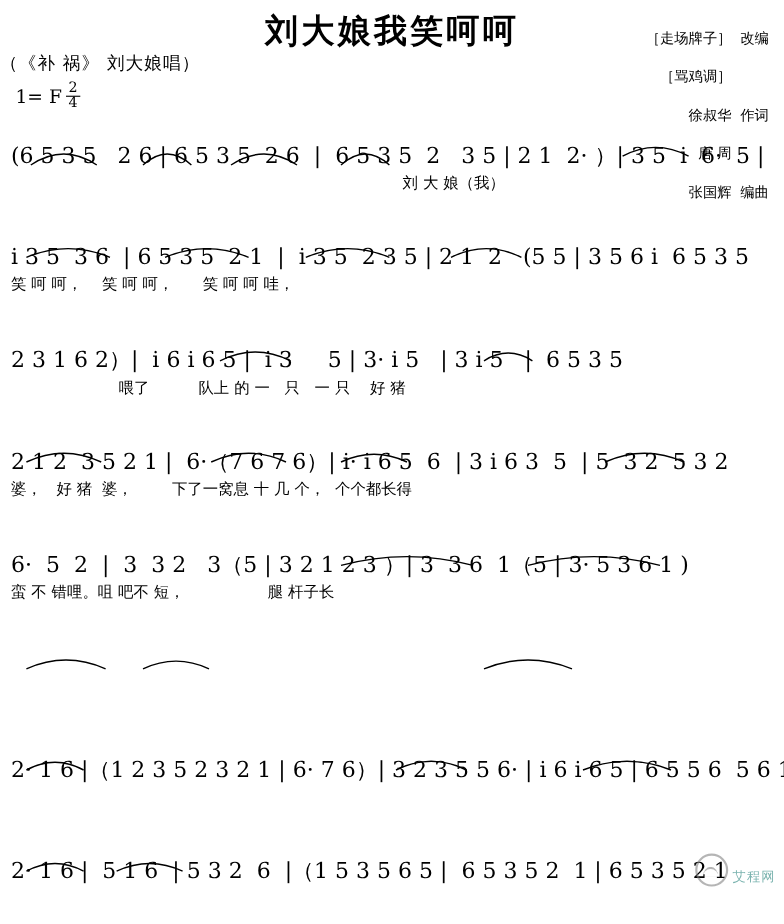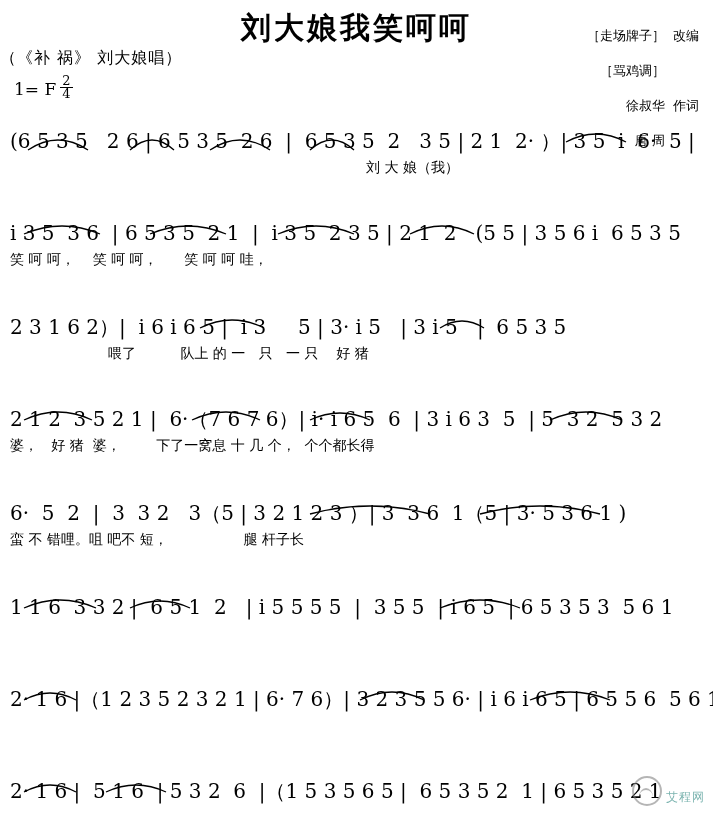--- a/index.html
+++ b/index.html
@@ -167,20 +167,23 @@
     </div>
     <div class="line">
       <span class="bracket">［骂鸡调］</span><span class="role"></span>
     </div>
     <div class="line">
       <span class="bracket">徐叔华</span><span class="role">作词</span>
     </div>
     <div class="line">
       <span class="bracket">唐  周</span><span class="role"></span>
     </div>
+    <div class="line">
+      <span class="bracket">张国辉</span><span class="role">编曲</span>
+    </div>
   </div>
 
   <div class="keysig">
     <span>1= F</span>
     <span class="frac">
       <span class="num">2</span>
       <span class="den">4</span>
     </span>
   </div>
 
@@ -235,21 +238,20 @@
     <div class="notes">6·  5  2  |  3  3 2   3（5 | 3 2 1 2 3 ）| 3  3 6  1（5 | 3· 5 3 6 1 )</div>
     <div class="lyrics">蛮 不 错哩。咀 吧不 短，                 腿 杆子长</div>
   </div>
 
   <div class="system" style="top:592px">
     <svg class="slurs" width="700" height="30">
       <path d="M14,16 Q50,0 86,16" fill="none" stroke="#000" stroke-width="1.3"></path>
       <path d="M120,16 Q150,2 180,16" fill="none" stroke="#000" stroke-width="1.3"></path>
       <path d="M430,16 Q470,0 510,16" fill="none" stroke="#000" stroke-width="1.3"></path>
     </svg>
-    <div class="notes">1 1 6  3 3 2 |  6 5 1  2   | i 5 5 5 5  |  3 5 5  | i 6 5  | 6 5 3 5 3  5 6 1</div>
   </div>
 
   <div class="system" style="top:684px">
     <svg class="slurs" width="700" height="30">
       <path d="M14,16 Q40,2 66,16" fill="none" stroke="#000" stroke-width="1.3"></path>
       <path d="M350,16 Q382,0 414,16" fill="none" stroke="#000" stroke-width="1.3"></path>
       <path d="M520,16 Q560,0 600,16" fill="none" stroke="#000" stroke-width="1.3"></path>
     </svg>
     <div class="notes">2· 1 6 |（1 2 3 5 2 3 2 1 | 6· 7 6）| 3 2 3 5 5 6· | i 6 i 6 5 | 6 5 5 6  5 6 1</div>
   </div>

